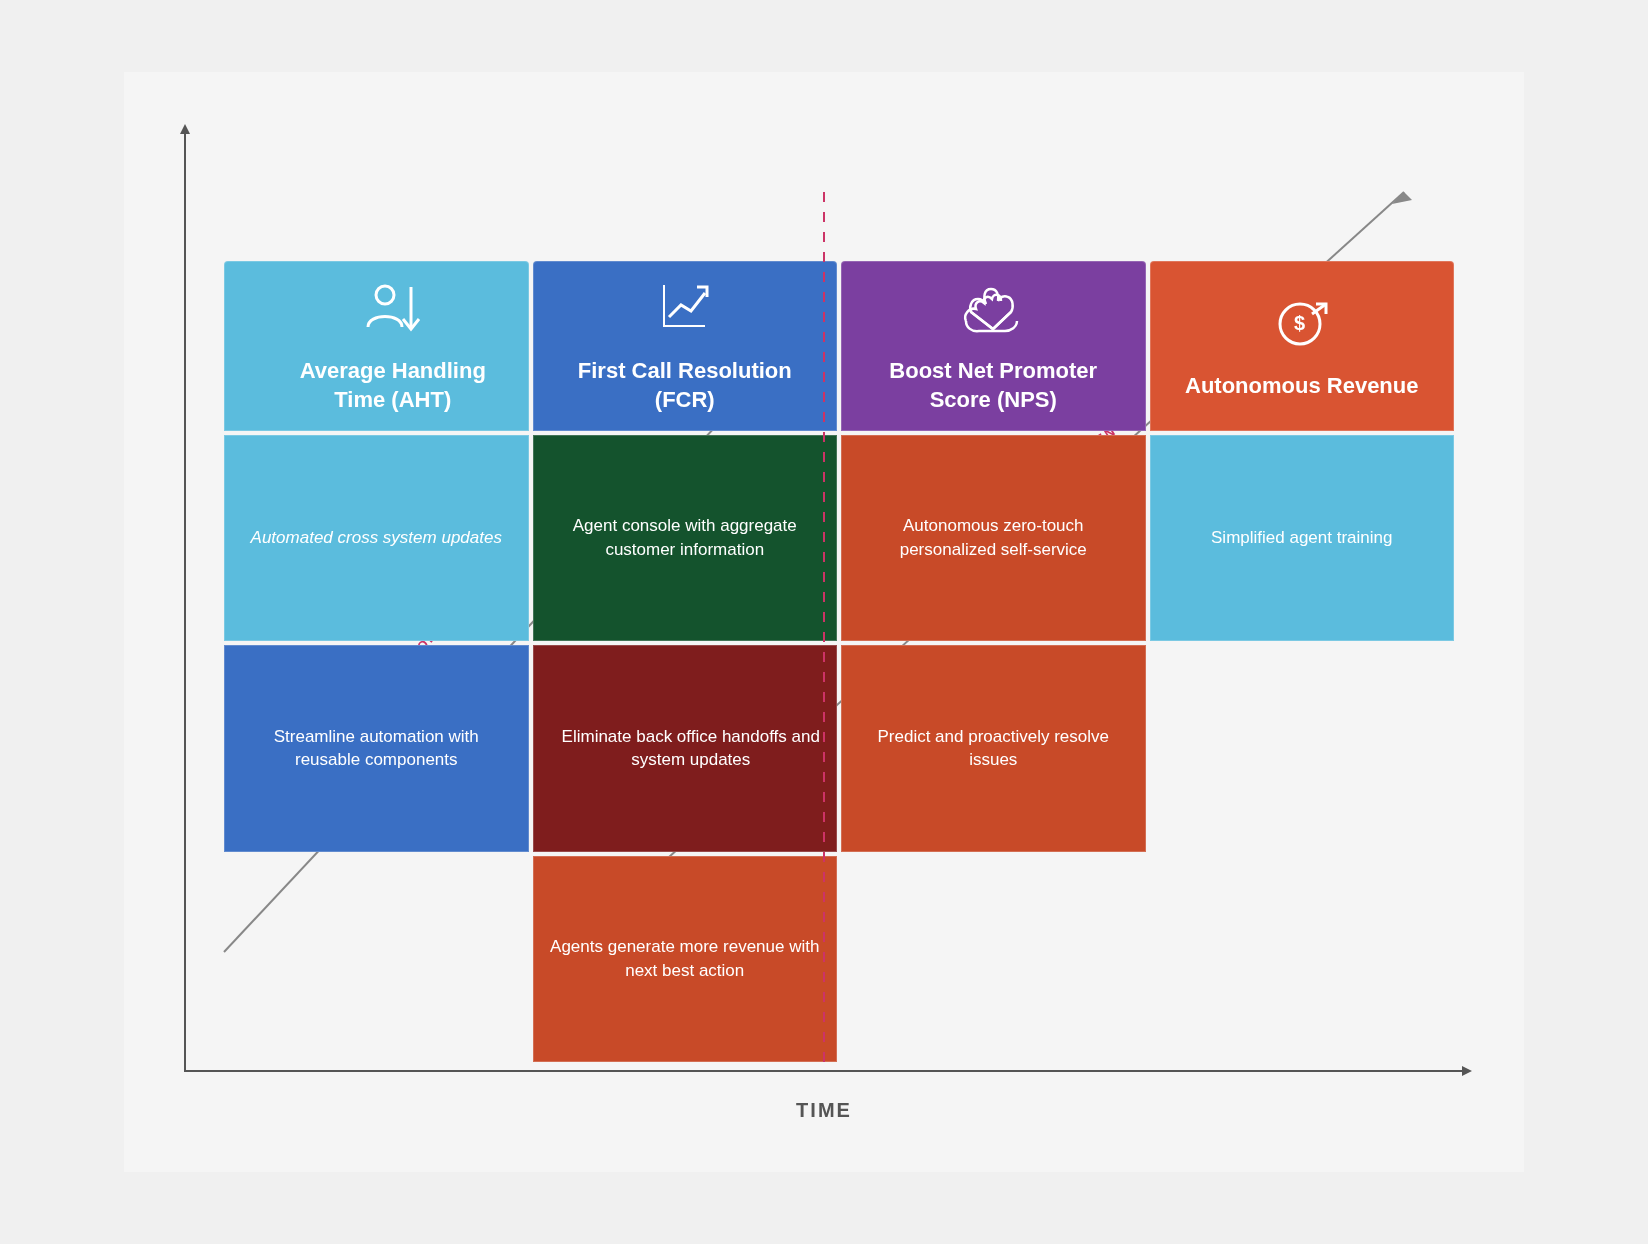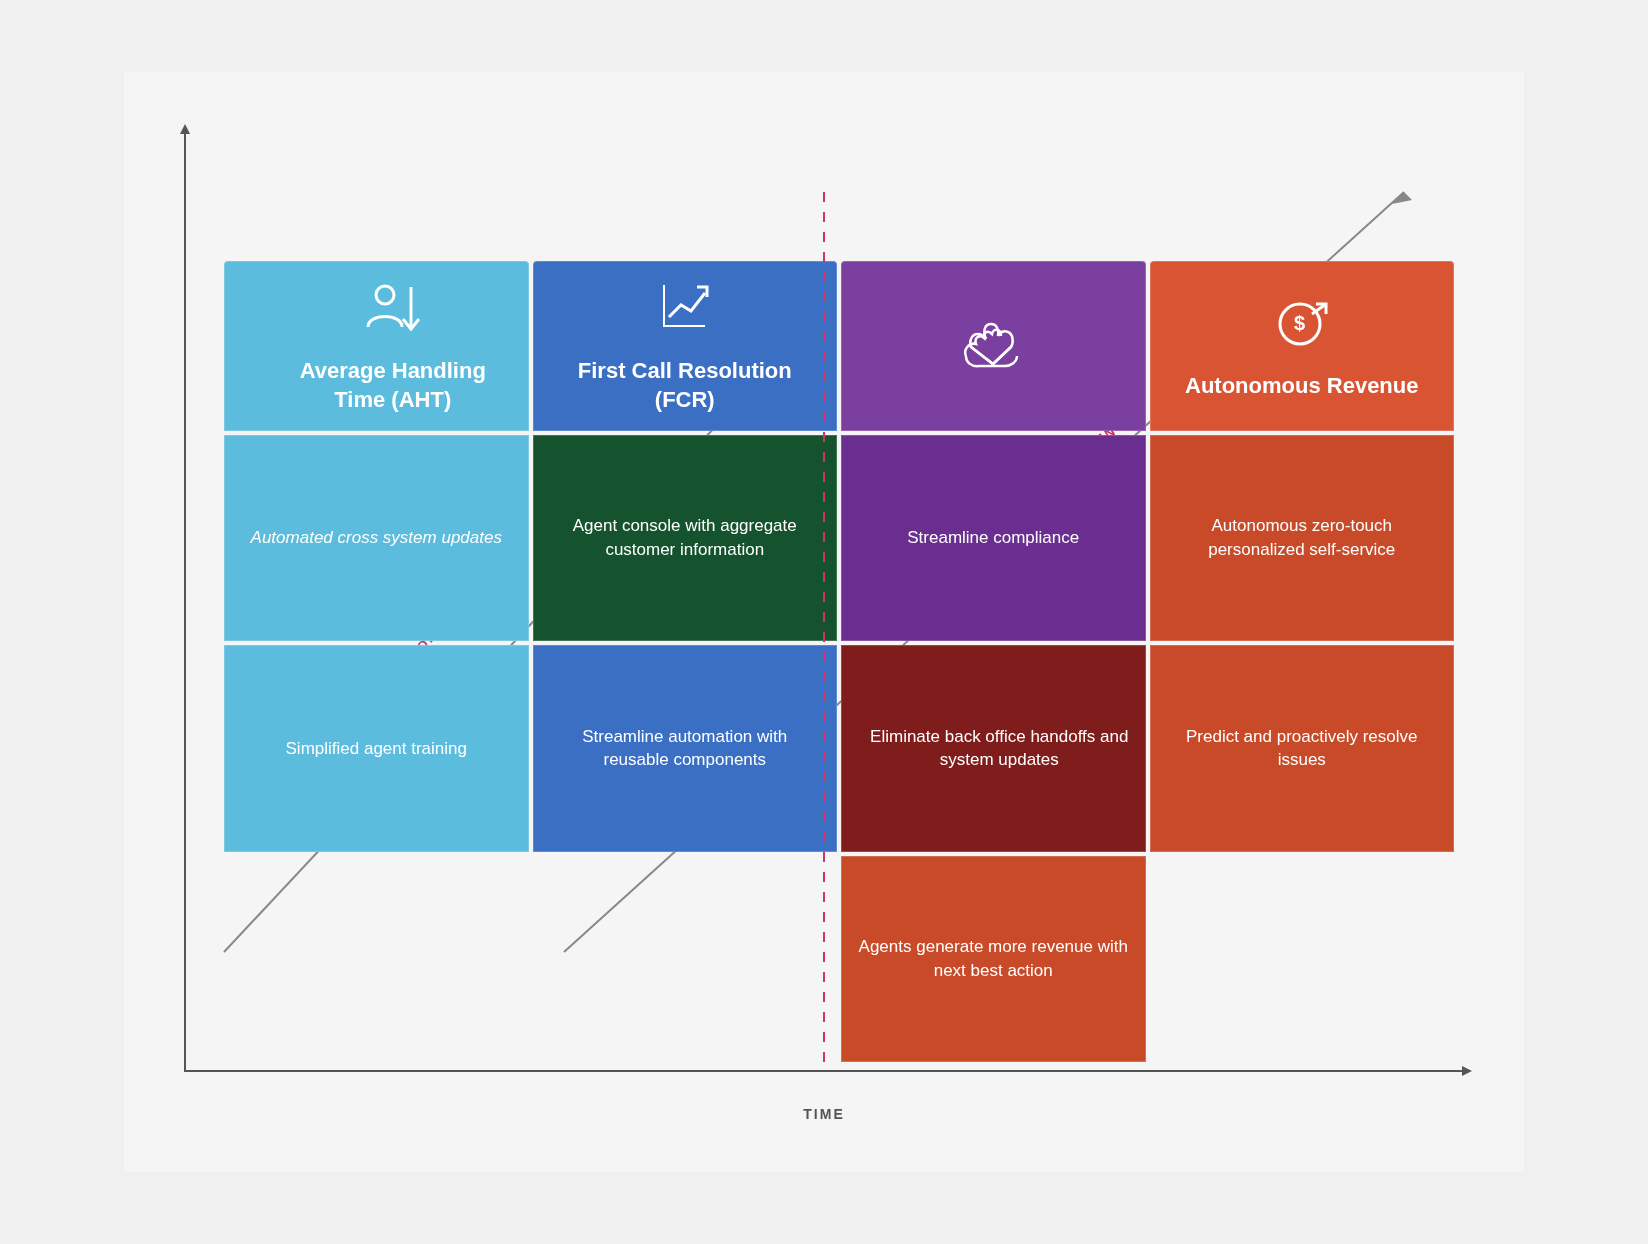--- a/index.html
+++ b/index.html
@@ -70,21 +70,21 @@
       height: 0;
       border-top: 5px solid transparent;
       border-bottom: 5px solid transparent;
       border-left: 10px solid #555;
     }
     .x-label {
       position: absolute;
       bottom: 50px;
       left: 50%;
       transform: translateX(-50%);
-      font-size: 14px;
+      font-size: 20px;
       font-weight: 600;
       color: #555;
       letter-spacing: 2px;
       text-transform: uppercase;
     }
     
     .cell {
       display: flex;
       flex-direction: column;
       justify-content: center;
@@ -194,20 +194,21 @@
       <div class="cell-icon">
         <svg width="65" height="60" viewBox="0 0 65 60" fill="none">
 
           <path d="M10 35 C8 30 10 22 17 22 C20 22 23 24 25 27 C22 20 23 12 30 12 C36 12 38 18 37 24 C39 20 43 18 47 20 C52 22 53 30 50 35 L32 52 Z" stroke="white" stroke-width="2.5" fill="none"></path>
           <path d="M10 35 L32 52 L50 35" stroke="white" stroke-width="2.5" fill="none"></path>
 
           <path d="M5 44 C2 38 8 30 15 32 C13 26 18 22 23 26 C22 20 27 18 31 22 C32 16 40 16 40 24" stroke="white" stroke-width="2.5" fill="none"></path>
           <path d="M5 44 C5 50 10 55 18 54 L44 54 C50 54 56 50 56 44" stroke="white" stroke-width="2.5" fill="none"></path>
         </svg>
       </div>
+      <div class="cell-title">Boost Net Promoter Score (NPS)</div>
     </div>
 
     <div class="cell" style="background:#d95432;border-radius:4px 4px 0 0;justify-content:center;">
       <div class="cell-icon">
         <svg width="60" height="60" viewBox="0 0 60 60" fill="none">
 
           <circle cx="28" cy="32" r="20" stroke="white" stroke-width="3" fill="none"></circle>
           <text x="22" y="38" fill="white" font-size="20" font-weight="bold">$</text>
           <path d="M44 12 L54 12 L54 22" stroke="white" stroke-width="3" fill="none"></path>
           <line x1="40" y1="22" x2="54" y2="12" stroke="white" stroke-width="3"></line>
@@ -217,23 +218,20 @@
     </div>
 
     <div class="cell" style="background:#5bbcdd;font-style:italic;">
       <div class="cell-subtitle">Automated cross system updates</div>
     </div>
 
     <div class="cell" style="background:#14532d;">
       <div class="cell-subtitle">Agent console with aggregate customer information</div>
     </div>
 
-    <div class="cell" style="background:#6a2e90;">
-      <div class="cell-subtitle">Streamline compliance</div>
-    </div>
 
     <div class="cell" style="background:#c84a28;">
       <div class="cell-subtitle">Autonomous zero-touch personalized self-service</div>
     </div>
 
     <div class="cell" style="background:#5bbcdd;">
       <div class="cell-subtitle">Simplified agent training</div>
     </div>
 
     <div class="cell" style="background:#3a6fc4;">

